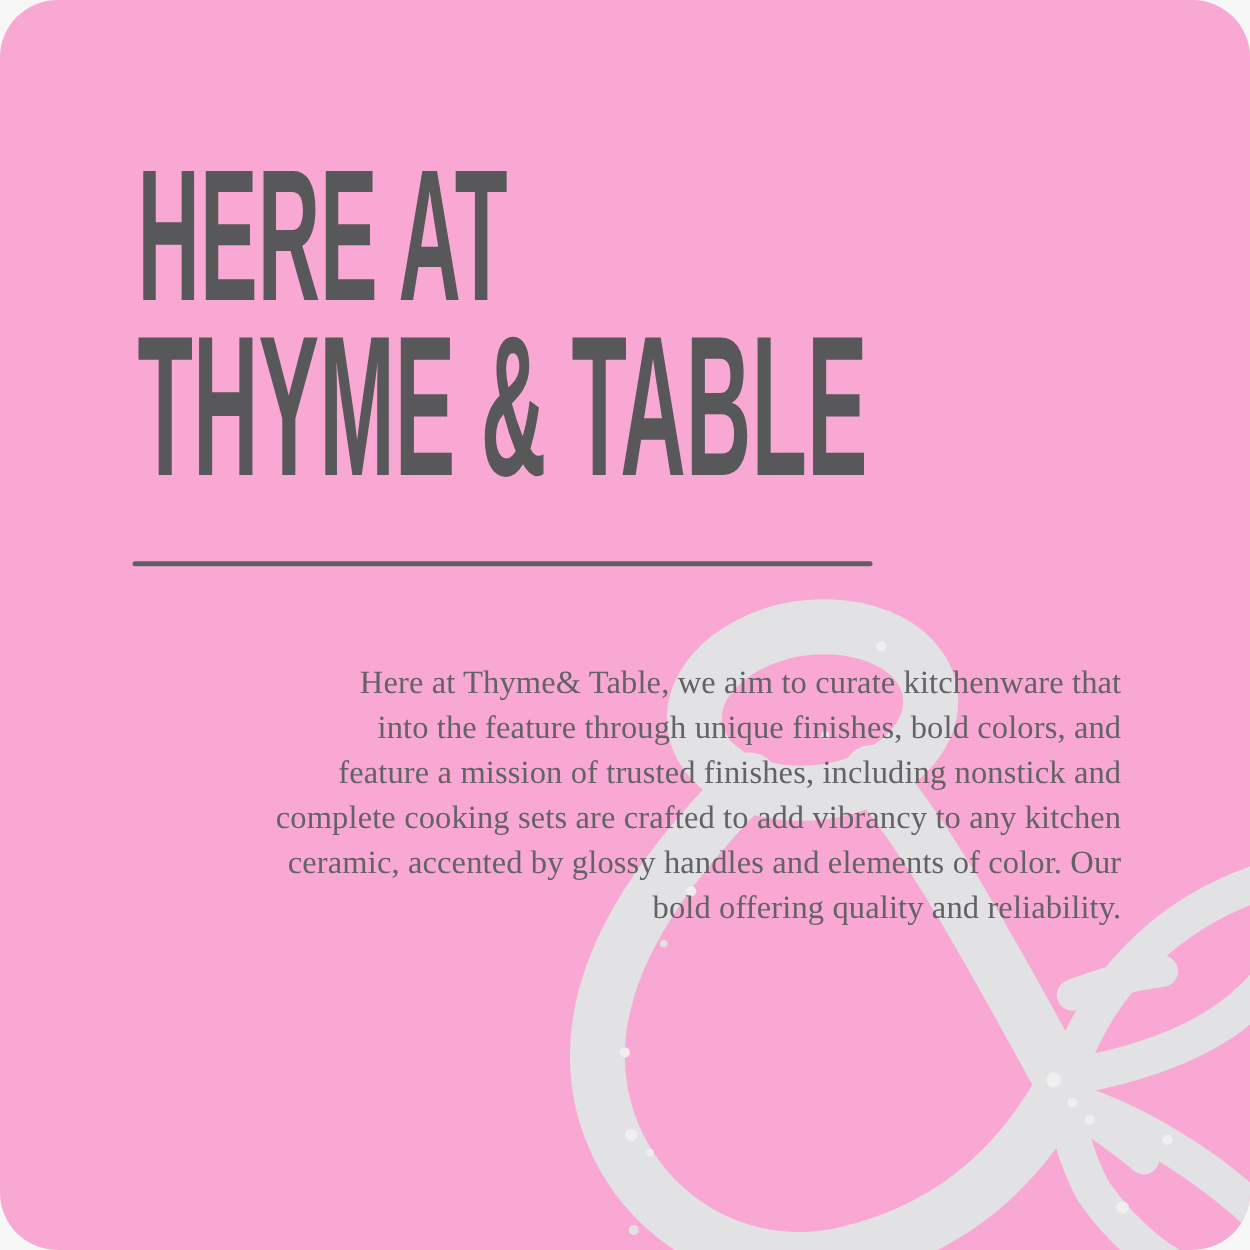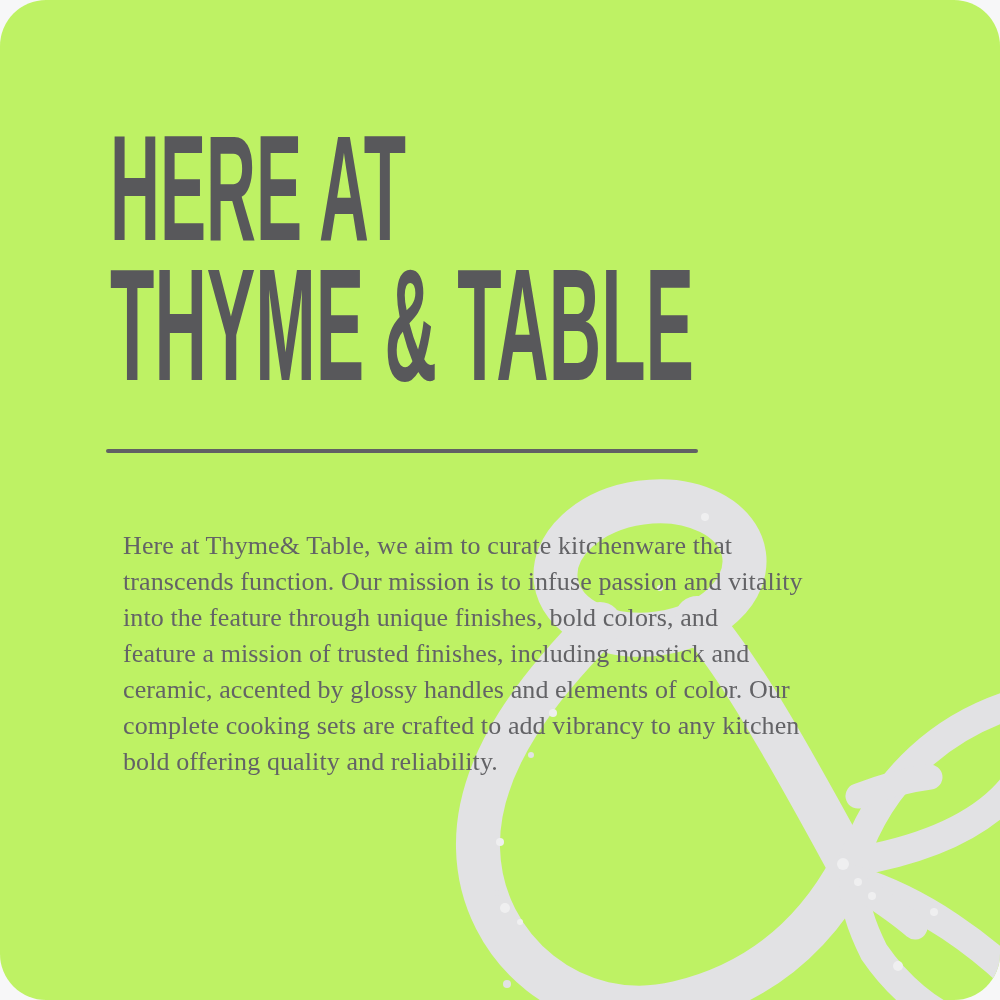--- a/index.html
+++ b/index.html
@@ -8,23 +8,24 @@
     width: 1000px;
     height: 1000px;
     background: #f7f7f8;
     font-family: "Liberation Serif", serif;
   }
   .card {
     position: absolute;
     inset: 0;
     width: 1000px;
     height: 1000px;
-    background: #bef264;
+    background: #f9a8d4;
     border-radius: 46px;
     overflow: hidden;
+    text-align: right;
   }
   .watermark {
     position: absolute;
     left: 0;
     top: 0;
     width: 1000px;
     height: 1000px;
   }
   .headline-svg {
     position: absolute;
@@ -113,21 +114,20 @@
 
   <svg class="headline-svg" viewBox="0 0 780 430">
     <text x="110" y="240" font-size="150" textLength="296" lengthAdjust="spacingAndGlyphs" fill="#58585b">HERE AT</text>
     <text x="110" y="380" font-size="160" textLength="584" lengthAdjust="spacingAndGlyphs" fill="#58585b">THYME &amp; TABLE</text>
   </svg>
 
   <div class="divider"></div>
 
   <div class="body-text">
     <div class="line">Here at Thyme&amp; Table, we aim to curate kitchenware that</div>
-    <div class="line">transcends function. Our mission is to infuse passion and vitality</div>
     <div class="line">into the feature through unique finishes, bold colors, and</div>
     <div class="line">feature a mission of trusted finishes, including nonstick and</div>
+    <div class="line">complete cooking sets are crafted to add vibrancy to any kitchen</div>
     <div class="line">ceramic, accented by glossy handles and elements of color. Our</div>
-    <div class="line">complete cooking sets are crafted to add vibrancy to any kitchen</div>
     <div class="line">bold offering quality and reliability.</div>
   </div>
 
 </div>
 
 </body></html>

